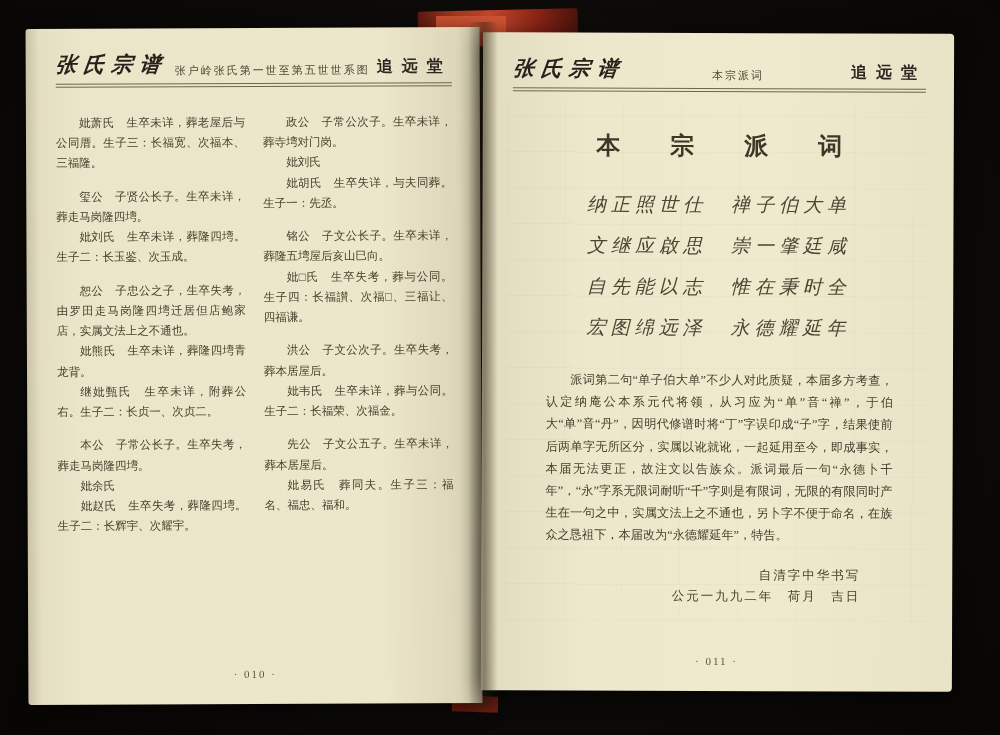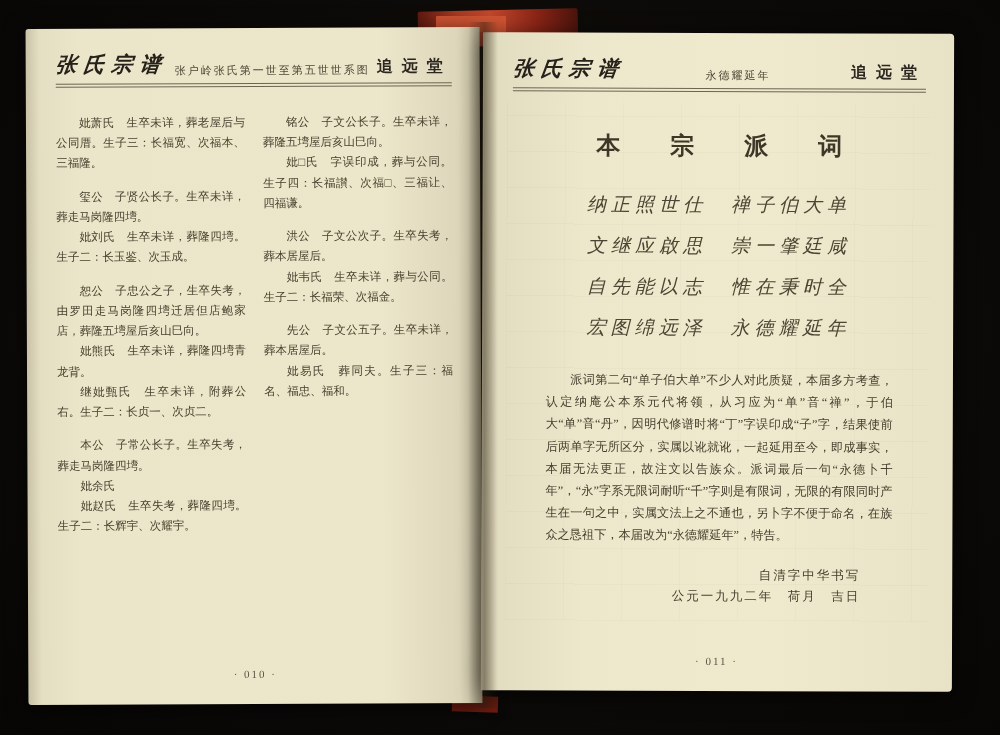--- a/index.html
+++ b/index.html
@@ -72,55 +72,60 @@
       <div class="cols">
         <div class="col">
             <div class="entry-group">
               <p class="entry-line">妣萧氏　生卒未详，葬老屋后与公同厝。生子三：长福宽、次福本、三福隆。</p>
             </div>
             <div class="entry-group">
               <p class="entry-line">玺公　子贤公长子。生卒未详，葬走马岗隆四塆。</p>
               <p class="entry-line">妣刘氏　生卒未详，葬隆四塆。生子二：长玉鉴、次玉成。</p>
             </div>
             <div class="entry-group">
-              <p class="entry-line">恕公　子忠公之子，生卒失考，由罗田走马岗隆四塆迁居但店鲍家店，葬隆五塆屋后亥山巳向。</p>
+              <p class="entry-line">恕公　子忠公之子，生卒失考，由罗田走马岗隆四塆迁居但店鲍家店，实属文法上之不通也。</p>
               <p class="entry-line">妣熊氏　生卒未详，葬隆四塆青龙背。</p>
               <p class="entry-line">继妣甄氏　生卒未详，附葬公右。生子二：长贞一、次贞二。</p>
             </div>
             <div class="entry-group">
               <p class="entry-line">本公　子常公长子。生卒失考，葬走马岗隆四塆。</p>
               <p class="entry-line">妣余氏</p>
               <p class="entry-line">妣赵氏　生卒失考，葬隆四塆。生子二：长辉宇、次耀宇。</p>
             </div>
           </div>
         <div class="col">
             <div class="entry-group">
+              <p class="entry-line">政公　子常公次子。生卒未详，葬寺塆对门岗。</p>
+              <p class="entry-line">妣刘氏</p>
+              <p class="entry-line">妣胡氏　生卒失详，与夫同葬。生子一：先丞。</p>
+            </div>
+            <div class="entry-group">
               <p class="entry-line">铭公　子文公长子。生卒未详，葬隆五塆屋后亥山巳向。</p>
-              <p class="entry-line">妣□氏　字误印成，葬与公同。生子四：长福讃、次福□、三福让、四福谦。</p>
+              <p class="entry-line">妣□氏　生卒失考，葬与公同。生子四：长福讃、次福□、三福让、四福谦。</p>
             </div>
             <div class="entry-group">
               <p class="entry-line">洪公　子文公次子。生卒失考，葬本居屋后。</p>
               <p class="entry-line">妣韦氏　生卒未详，葬与公同。生子二：长福荣、次福金。</p>
             </div>
             <div class="entry-group">
               <p class="entry-line">先公　子文公五子。生卒未详，葬本居屋后。</p>
               <p class="entry-line">妣易氏　葬同夫。生子三：福名、福忠、福和。</p>
             </div>
           </div>
       </div>
       <div class="pageno">· 010 ·</div>
     </div>
   </div>
 
   <div class="page page-right">
     <div class="ghost"></div>
     <div class="inner">
       <div class="ph">
         <span class="brand">张氏宗谱</span>
-        <span class="hd-center">永德耀延年</span>
+        <span class="hd-center">本宗派词</span>
         <span class="hall">追远堂</span>
       </div>
       <div class="rtitle">本 宗 派 词</div>
       <div class="poem">
           <p class="poem-line">纳正照世仕　禅子伯大单</p>
           <p class="poem-line">文继应啟思　崇一肇廷咸</p>
           <p class="poem-line">自先能以志　惟在秉时全</p>
           <p class="poem-line">宏图绵远泽　永德耀延年</p>
         </div>
       <div class="body-text">派词第二句“单子伯大单”不少人对此质疑，本届多方考查，认定纳庵公本系元代将领，从习应为“单”音“禅”，于伯大“单”音“丹”，因明代修谱时将“丁”字误印成“子”字，结果使前后两单字无所区分，实属以讹就讹，一起延用至今，即成事实，本届无法更正，故注文以告族众。派词最后一句“永德卜千年”，“永”字系无限词耐听“千”字则是有限词，无限的有限同时产生在一句之中，实属文法上之不通也，另卜字不便于命名，在族众之恳祖下，本届改为“永德耀延年”，特告。</div>

